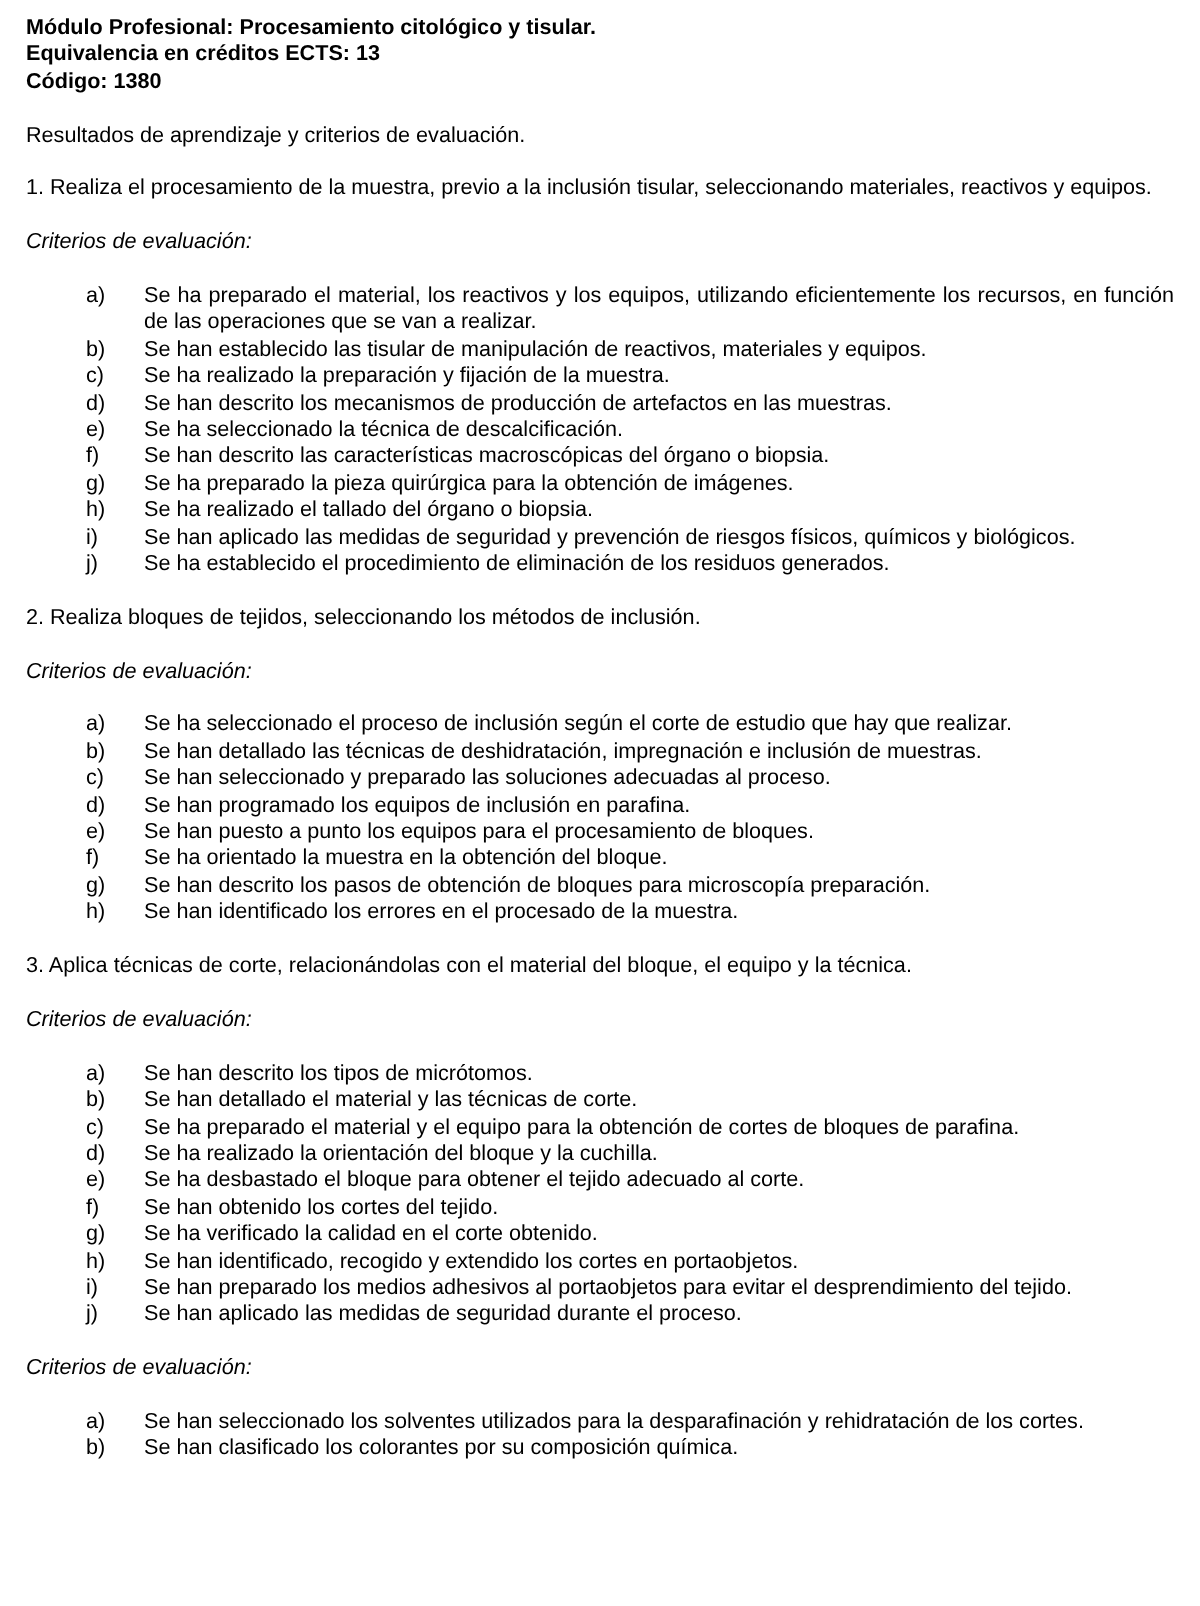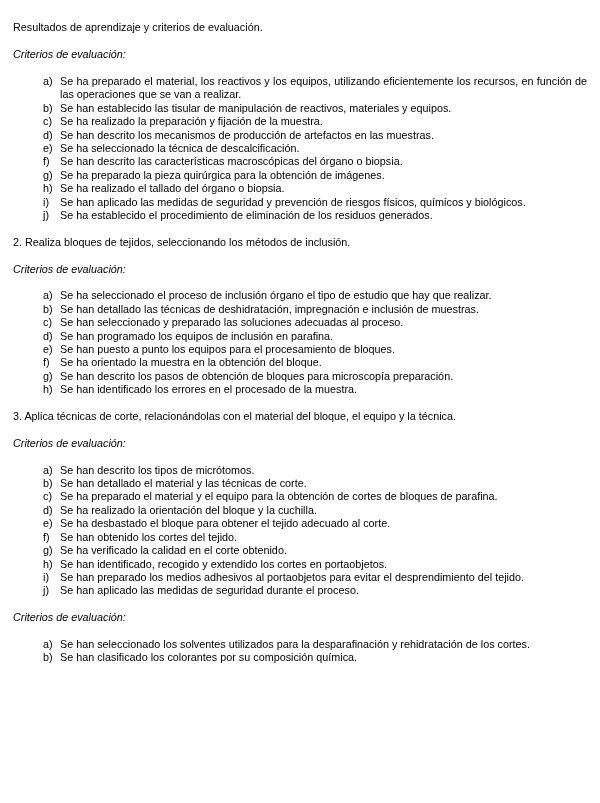--- a/index.html
+++ b/index.html
@@ -20,29 +20,35 @@
     overflow: hidden;
   }
   p { margin: 0; }
   .bold { font-weight: bold; }
   .subtitle { margin-top: 13.4px; font-weight: normal; }
   .intro { margin-top: 13.4px; text-align: justify; }
   .criterios { margin-top: 13.4px; font-style: italic; }
   .list { margin-top: 13.4px; margin-left: 30px; }
   .item { display: flex; }
   .item .label { flex: 0 0 17px; width: 17px; }
-  .item .text { flex: 1; text-align: justify; }
+  .item .text { flex: 1; text-align: justify; margin-left: 12px; }
 </style>
 </head>
 <body>
 
 <div class="page">
+  <div>
+    <p class="bold">Módulo Profesional: Procesamiento citológico y tisular.</p>
+    <p class="bold">Equivalencia en créditos ECTS: 13</p>
+    <p class="bold">Código: 1380</p>
+  </div>
   <p class="subtitle">Resultados de aprendizaje y criterios de evaluación.</p>
   <div id="sections">
       <section>
+        <p class="intro">1. Realiza el procesamiento de la muestra, previo a la inclusión tisular, seleccionando materiales, reactivos y equipos.</p>
         <p class="criterios">Criterios de evaluación:</p>
         <div class="list">
           <div class="item">
             <span class="label">a)</span>
             <span class="text">Se ha preparado el material, los reactivos y los equipos, utilizando eficientemente los recursos, en función de las operaciones que se van a realizar.</span>
           </div>
           <div class="item">
             <span class="label">b)</span>
             <span class="text">Se han establecido las tisular de manipulación de reactivos, materiales y equipos.</span>
           </div>
@@ -79,21 +85,21 @@
             <span class="text">Se ha establecido el procedimiento de eliminación de los residuos generados.</span>
           </div>
         </div>
       </section>
       <section>
         <p class="intro">2. Realiza bloques de tejidos, seleccionando los métodos de inclusión.</p>
         <p class="criterios">Criterios de evaluación:</p>
         <div class="list">
           <div class="item">
             <span class="label">a)</span>
-            <span class="text">Se ha seleccionado el proceso de inclusión órgano el tipo de estudio que hay que realizar.</span>
+            <span class="text">Se ha seleccionado el proceso de inclusión según el corte de estudio que hay que realizar.</span>
           </div>
           <div class="item">
             <span class="label">b)</span>
             <span class="text">Se han detallado las técnicas de deshidratación, impregnación e inclusión de muestras.</span>
           </div>
           <div class="item">
             <span class="label">c)</span>
             <span class="text">Se han seleccionado y preparado las soluciones adecuadas al proceso.</span>
           </div>
           <div class="item">

